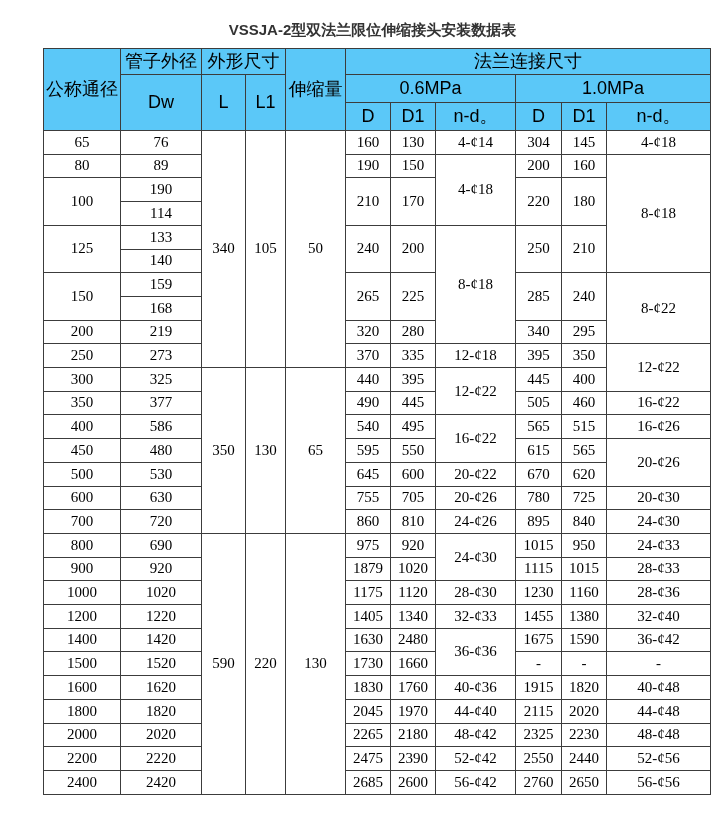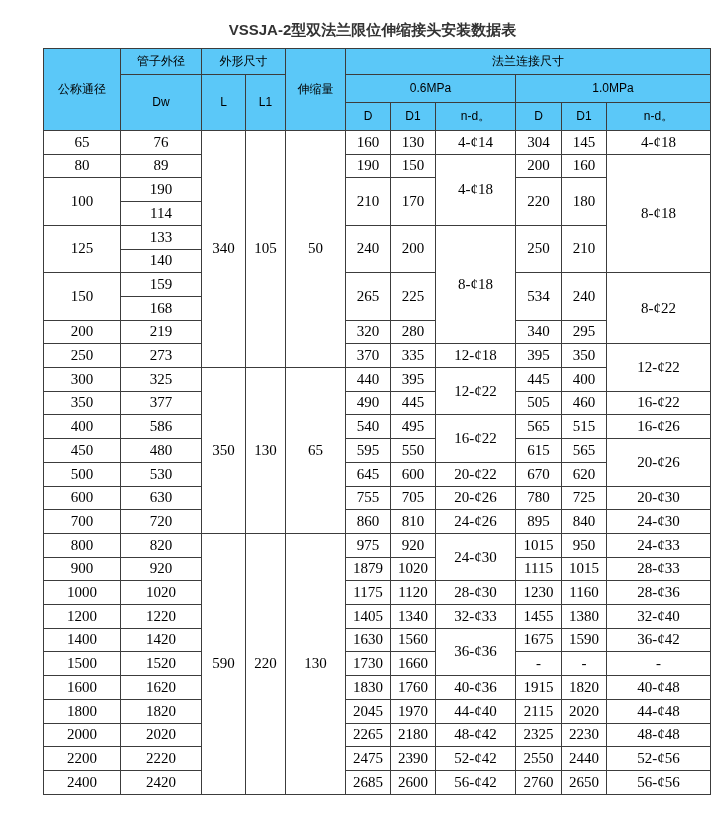--- a/index.html
+++ b/index.html
@@ -29,21 +29,21 @@
     border: 1px solid var(--border-color, #3c3c3c);
     text-align: center;
     vertical-align: middle;
     padding: 0;
     overflow: hidden;
     line-height: 1.15;
   }
   .spec th {
     background: var(--header-bg, #5bc8f8);
     font-weight: normal;
-    font-size: 12px;
+    font-size: 18px;
     color: #000;
   }
   .spec thead tr.hr1 { height: 26px; }
   .spec thead tr.hr2 { height: 28px; }
   .spec thead tr.hr3 { height: 28px; }
   .spec td {
     font-family: "Liberation Serif", serif;
     font-size: 15px;
     color: #000;
   }
@@ -136,21 +136,21 @@
         <td rowspan="2">210</td>
       </tr>
       <tr>
         <td>140</td>
       </tr>
       <tr>
         <td rowspan="2">150</td>
         <td>159</td>
         <td rowspan="2">265</td>
         <td rowspan="2">225</td>
-        <td rowspan="2">534</td>
+        <td rowspan="2">285</td>
         <td rowspan="2">240</td>
         <td rowspan="3">8-¢22</td>
       </tr>
       <tr>
         <td>168</td>
       </tr>
       <tr>
         <td>200</td>
         <td>219</td>
         <td>320</td>
@@ -232,21 +232,21 @@
         <td>720</td>
         <td>860</td>
         <td>810</td>
         <td>24-¢26</td>
         <td>895</td>
         <td>840</td>
         <td>24-¢30</td>
       </tr>
       <tr>
         <td>800</td>
-        <td>820</td>
+        <td>690</td>
         <td rowspan="11">590</td>
         <td rowspan="11">220</td>
         <td rowspan="11">130</td>
         <td>975</td>
         <td>920</td>
         <td rowspan="2">24-¢30</td>
         <td>1015</td>
         <td>950</td>
         <td>24-¢33</td>
       </tr>
@@ -276,21 +276,21 @@
         <td>1340</td>
         <td>32-¢33</td>
         <td>1455</td>
         <td>1380</td>
         <td>32-¢40</td>
       </tr>
       <tr>
         <td>1400</td>
         <td>1420</td>
         <td>1630</td>
-        <td>1560</td>
+        <td>2480</td>
         <td rowspan="2">36-¢36</td>
         <td>1675</td>
         <td>1590</td>
         <td>36-¢42</td>
       </tr>
       <tr>
         <td>1500</td>
         <td>1520</td>
         <td>1730</td>
         <td>1660</td>

